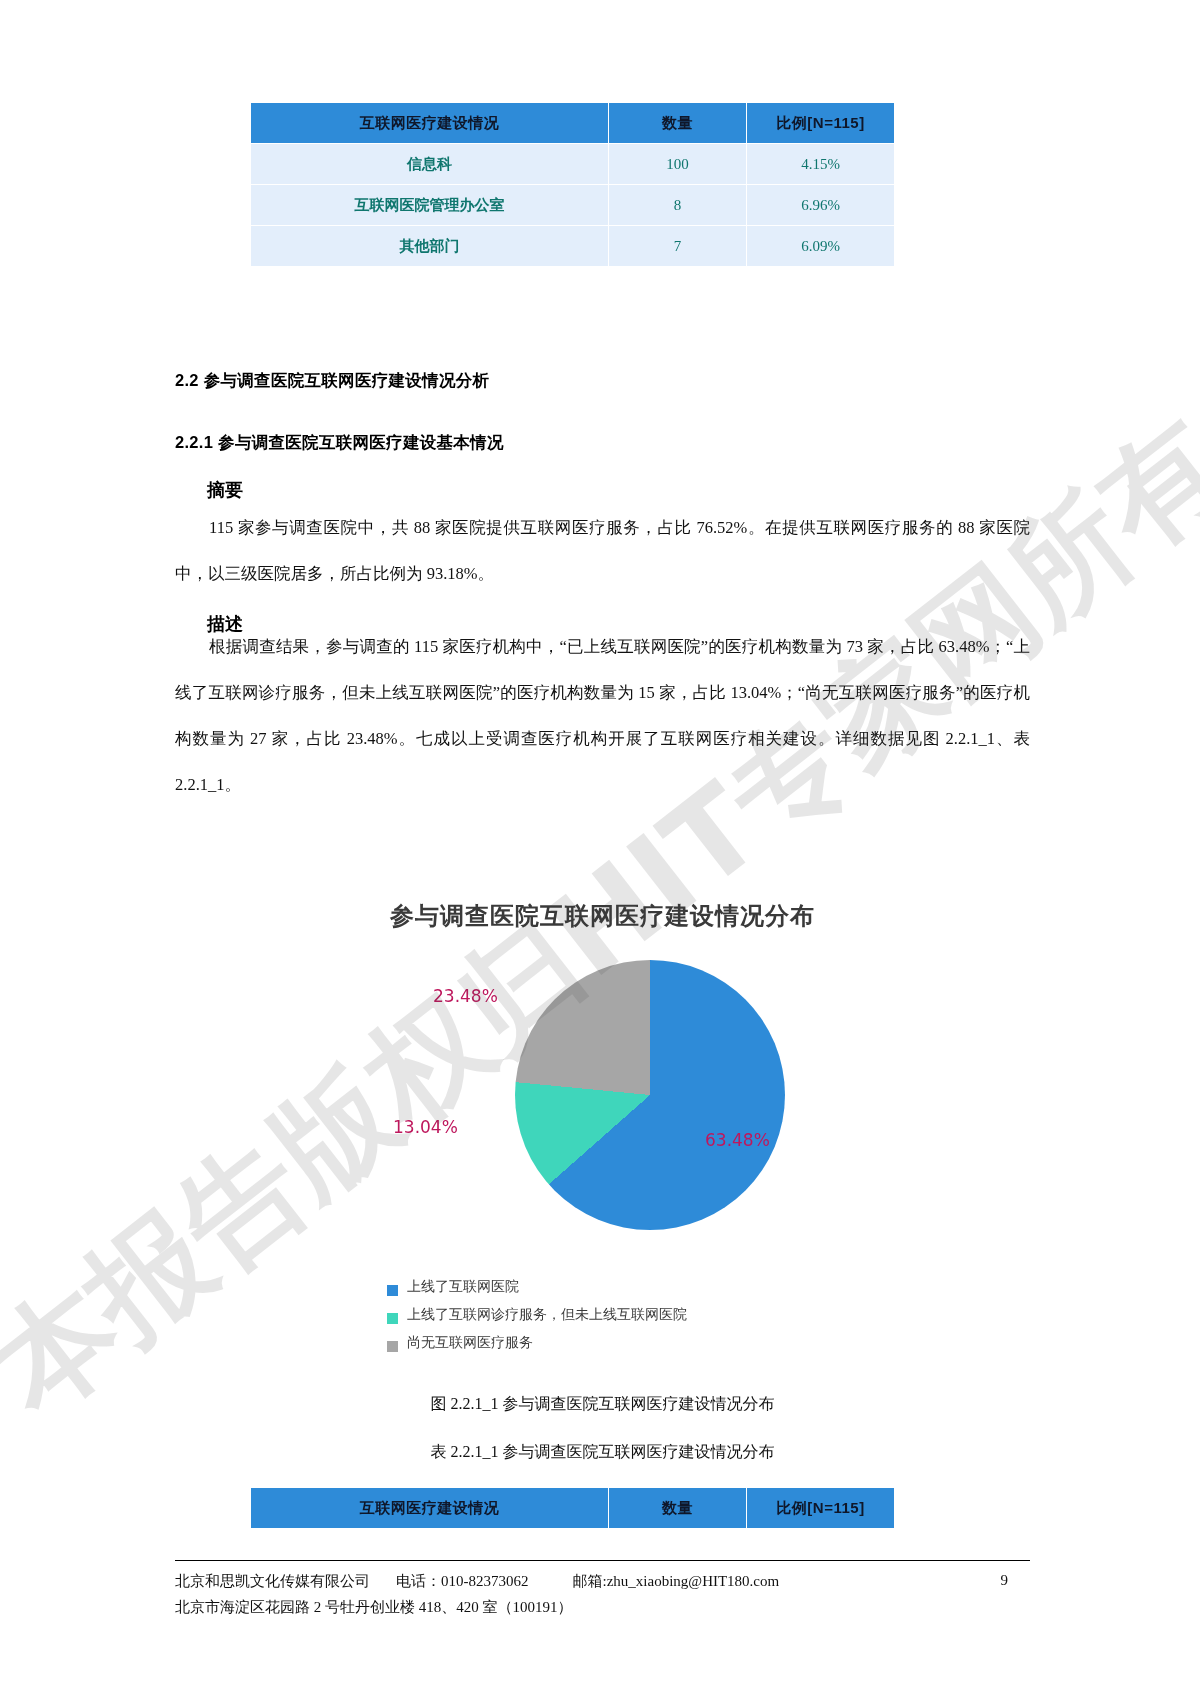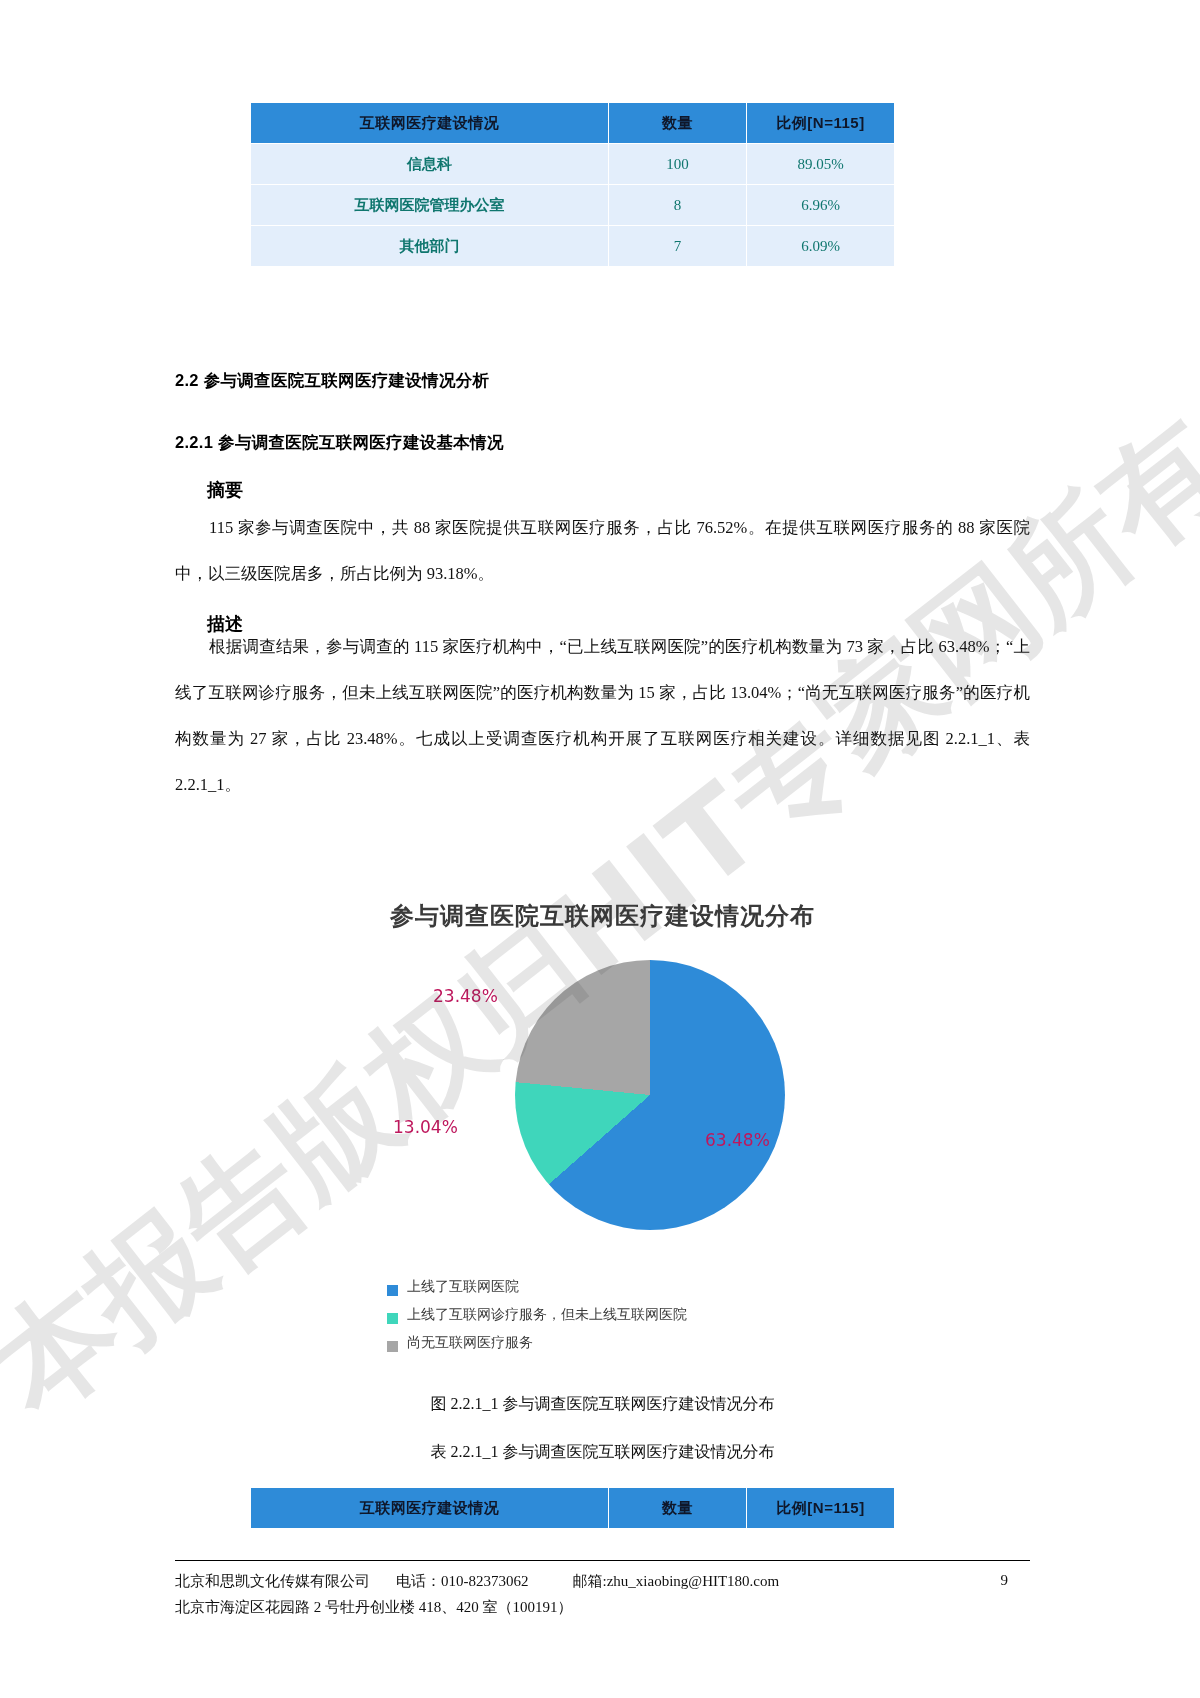--- a/index.html
+++ b/index.html
@@ -217,21 +217,21 @@
       <table class="doc-table">
         <tbody>
             <tr class="tbl-head">
           <td style="width:355px;">互联网医疗建设情况</td>
           <td style="width:135px;">数量</td>
           <td style="width:145px;">比例[N=115]</td>
         </tr>
         <tr class="tbl-row">
           <td class="cat">信息科</td>
           <td class="num">100</td>
-          <td class="num">89.05%</td>
+          <td class="num">4.15%</td>
         </tr>
         <tr class="tbl-row">
           <td class="cat">互联网医院管理办公室</td>
           <td class="num">8</td>
           <td class="num">6.96%</td>
         </tr>
         <tr class="tbl-row">
           <td class="cat">其他部门</td>
           <td class="num">7</td>
           <td class="num">6.09%</td>

